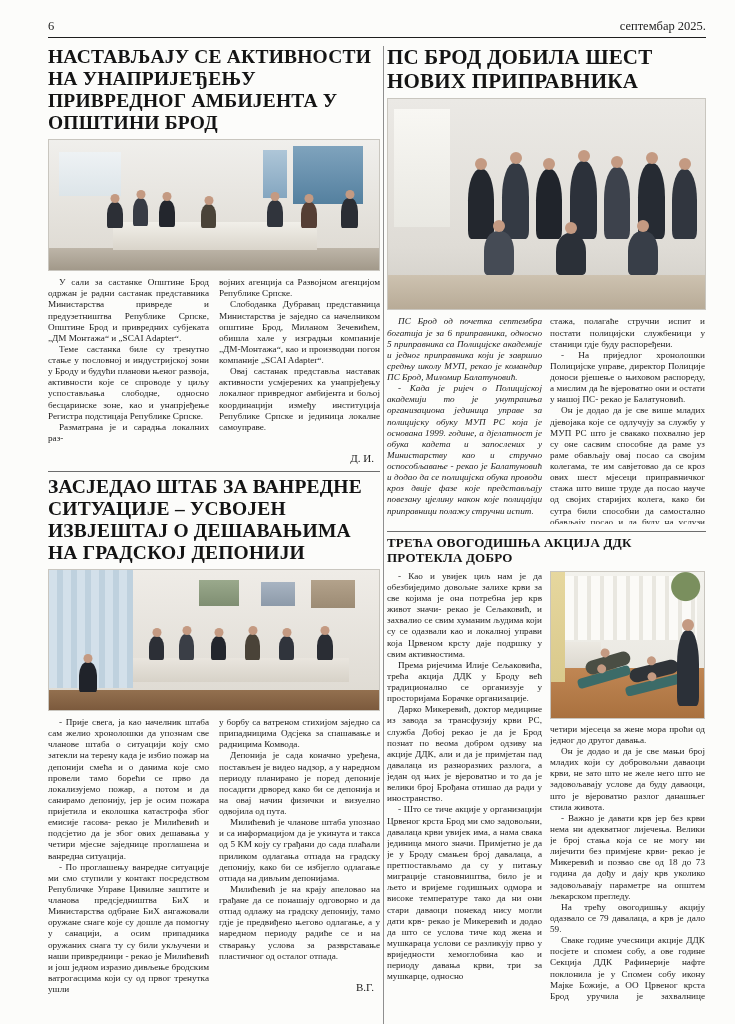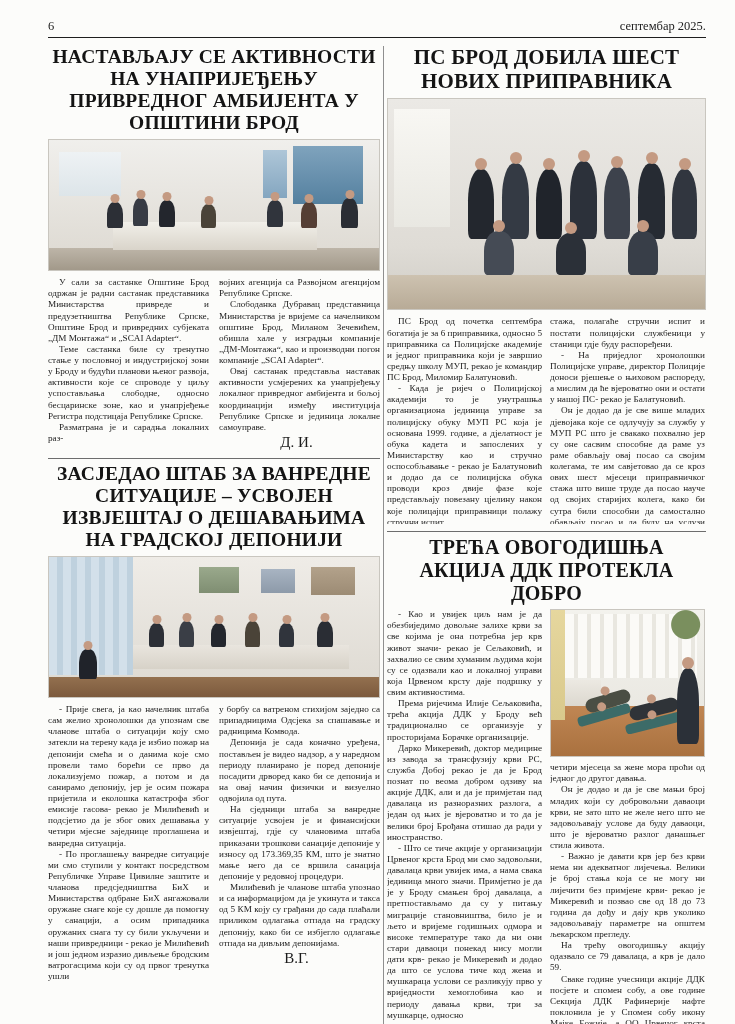--- a/index.html
+++ b/index.html
@@ -6,31 +6,31 @@
   body{width:735px;height:1024px;background:#fbfbf8;font-family:"Liberation Serif",serif;color:#1b1b1b;}
   .page{position:relative;width:735px;height:1024px;overflow:hidden;background:#fcfcfa;}
   .pagehead{position:absolute;top:19px;left:48px;right:29px;display:flex;justify-content:space-between;align-items:flex-end;font-size:12.5px;color:#222;}
   .toprule{position:absolute;top:37px;left:48px;right:29px;border-top:1.7px solid #1e1e1e;}
   .content{position:absolute;top:43px;left:48px;right:29px;display:flex;align-items:stretch;}
   .group-left{width:332px;flex:none;}
   .group-right{flex:1;min-width:0;}
   .vdiv{width:1px;background:#8f8f8f;margin:3px 3px 8px 3px;flex:none;}
   .hdiv{border-top:1px solid #6d6d6d;margin:7px 0 4px;}
 
-  .hl{font-weight:bold;text-align:center;font-size:19.5px;line-height:1.13;margin:3px 0 5px;color:#141414;letter-spacing:.2px;}
+  .hl{font-weight:bold;font-size:19.5px;line-height:1.13;margin:3px 0 5px;color:#141414;letter-spacing:.2px;}
   .hl-police{font-size:21px;}
-  .hl-ddk{font-size:20px;}
+  .hl-ddk{font-size:13px;}
 
   .cols{display:flex;gap:10px;}
   .cols-r{gap:8px;}
   .col{width:161px;flex:none;overflow:hidden;}
   .col-r{width:155px;}
   p.bp{margin:0;text-indent:11px;text-align:justify;font-size:9.2px;line-height:1.21;}
   p.noind{text-indent:0;}
-  .byline{text-align:center;font-size:15px;padding-right:6px;margin-top:1px;}
+  .byline{text-align:right;font-size:11px;padding-right:6px;margin-top:19px;}
 
   .photo{position:relative;overflow:hidden;margin:2px 0 6px;border:1px solid #c9c6bf;}
   .fg{position:absolute;border-radius:45% 45% 12% 12%;}
   .fg::before{content:"";position:absolute;top:-8px;left:50%;transform:translateX(-50%);width:9px;height:9px;border-radius:50%;background:#c49a82;}
   .fg.big::before{width:12px;height:12px;top:-11px;}
 
   .photo-econ{height:130px;background:
     linear-gradient(#7fa3bd,#54809f) 244px 6px / 70px 58px no-repeat,
     linear-gradient(#aec6d8,#84a6c0) 214px 10px / 24px 48px no-repeat,
     linear-gradient(#eef2f4,#dde5e9) 10px 12px / 62px 44px no-repeat,
@@ -85,21 +85,21 @@
           <i class="fg" style="left:292px;top:58px;width:17px;height:30px;background:#2a2d34;"></i>
         </div>
         <div class="cols">
           <div class="col">
             <p class="bp">У сали за састанке Општине Брод одржан је радни састанак представника Министарства привреде и предузетништва Републике Српске, Општине Брод и привредних субјеката „ДМ Монтажа“ и „SCAI Adapter“.</p>
             <p class="bp">Теме састанка биле су тренутно стање у пословној и индустријској зони у Броду и будући планови њеног развоја, активности које се спроводе у циљу успостављања слободне, односно бесцаринске зоне, као и унапрјеђење Регистра подстицаја Републике Српске.</p>
             <p class="bp">Разматрана је и сарадња локалних раз-</p>
           </div>
           <div class="col">
             <p class="bp noind">војних агенција са Развојном агенцијом Републике Српске.</p>
-            <p class="bp">Слободанка Дубравац представница Министарства је вријеме са начелником општине Брод, Миланом Зечевићем, обишла хале у изградњи компаније „ДМ-Монтажа“, као и производни погон компаније „SCAI Adapter“.</p>
+            <p class="bp">Слободанка Дубравац представница Министарства је заједно са начелником општине Брод, Миланом Зечевићем, обишла хале у изградњи компаније „ДМ-Монтажа“, као и производни погон компаније „SCAI Adapter“.</p>
             <p class="bp">Овај састанак представља наставак активности усмјерених ка унапрјеђењу локалног привредног амбијента и бољој координацији између институција Републике Српске и јединица локалне самоуправе.</p>
             <div class="byline">Д. И.</div>
           </div>
         </div>
       </article>
 
       <div class="hdiv"></div>
 
       <article>
         <h1 class="hl">ЗАСЈЕДАО ШТАБ ЗА ВАНРЕДНЕ СИТУАЦИЈЕ – УСВОЈЕН ИЗВЈЕШТАЈ О ДЕШАВАЊИМА НА ГРАДСКОЈ ДЕПОНИЈИ</h1>
@@ -113,22 +113,22 @@
           <i class="fg" style="left:30px;top:92px;width:18px;height:30px;background:#20232a;"></i>
         </div>
         <div class="cols">
           <div class="col" style="height:346px;">
             <p class="bp">- Прије свега, ја као начелник штаба сам желио хронолошки да упознам све чланове штаба о ситуацији коју смо затекли на терену када је избио пожар на депонији смећа и о данима које смо провели тамо борећи се прво да локализујемо пожар, а потом и да санирамо депонију, јер је осим пожара пријетила и еколошка катастрофа због емисије гасова- рекао је Милићевић и подсјетио да је због ових дешавања у четири мјесне заједнице проглашена и ванредна ситуација.</p>
             <p class="bp">- По проглашењу ванредне ситуације ми смо ступили у контакт посредством Републичке Управе Цивилне заштите и чланова предсједништва БиХ и Министарства одбране БиХ ангажовали оружане снаге које су дошле да помогну у санацији, а осим припадника оружаних снага ту су били укључени и наши привредници - рекао је Милићевић и још једном изразио дивљење бродским ватрогасцима који су од првог тренутка ушли</p>
           </div>
           <div class="col" style="height:346px;">
             <p class="bp noind">у борбу са ватреном стихијом заједно са припадницима Одсјека за спашавање и радницима Комвода.</p>
             <p class="bp">Депонија је сада коначно уређена, постављен је видео надзор, а у наредном периоду планирано је поред депоније посадити дрворед како би се депонија и на овај начин физички и визуелно одвојила од пута.</p>
-            <p class="bp">На сједници штаба за ванредне ситуације усвојен је и финансијски извјештај, гдје су члановима штаба приказани трошкови санације депоније у износу од 173.369,35 КМ, што је знатно мање него да се вршила санација депоније у редовној процедури.</p>
             <p class="bp">Милићевић је чланове штаба упознао и са информацијом да је укинута и такса од 5 КМ коју су грађани до сада плаћали приликом одлагања отпада на градску депонију, како би се избјегло одлагање отпада на дивљим депонијама.</p>
+            <p class="bp">Милићевић је на крају апеловао на грађане да се понашају одговорно и да отпад одлажу на градску депонију, тамо гдје је предвиђено његово одлагање, а у наредном периоду радиће се и на стварању услова за разврставање пластичног од осталог отпада.</p>
             <div class="byline">В.Г.</div>
           </div>
         </div>
       </article>
     </div>
 
     <div class="vdiv"></div>
 
     <div class="group-right">
 
@@ -140,21 +140,21 @@
           <i class="fg big" style="left:148px;top:70px;width:26px;height:70px;background:#20242b;"></i>
           <i class="fg big" style="left:182px;top:62px;width:27px;height:78px;background:#2c313a;"></i>
           <i class="fg big" style="left:216px;top:68px;width:26px;height:72px;background:#3d424c;"></i>
           <i class="fg big" style="left:250px;top:64px;width:27px;height:76px;background:#262b33;"></i>
           <i class="fg big" style="left:284px;top:70px;width:25px;height:70px;background:#31363f;"></i>
           <i class="fg big" style="left:96px;top:132px;width:30px;height:44px;background:#454b55;"></i>
           <i class="fg big" style="left:168px;top:134px;width:30px;height:42px;background:#2b3038;"></i>
           <i class="fg big" style="left:240px;top:132px;width:30px;height:44px;background:#383e48;"></i>
         </div>
         <div class="cols cols-r">
-          <div class="col col-r" style="height:208px;">
+          <div class="col col-r" style="height:208px;font-style:italic;">
             <p class="bp">ПС Брод од почетка септембра богатија је за 6 приправника, односно 5 приправника са Полицијске академије и једног приправника који је завршио средњу школу МУП, рекао је командир ПС Брод, Миломир Балатуновић.</p>
             <p class="bp">- Када је ријеч о Полицијској академији то је унутрашња организациона јединица управе за полицијску обуку МУП РС која је основана 1999. године, а дјелатност је обука кадета и запослених у Министарству као и стручно оспособљавање - рекао је Балатуновић и додао да се полицијска обука проводи кроз двије фазе које представљају повезану цјелину након које полицајци приправници полажу стручни испит.</p>
 
           </div>
           <div class="col col-r" style="height:208px;">
             <p class="bp noind">стажа, полагаће стручни испит и постати полицијски службеници у станици гдје буду распоређени.</p>
             <p class="bp">- На приједлог хронолошки Полицијске управе, директор Полиције доноси рјешење о њиховом распореду, а мислим да ће вјероватно они и остати у нашој ПС- рекао је Балатуновић.</p>
             <p class="bp">Он је додао да је све више младих дјевојака које се одлучују за службу у МУП РС што је свакако похвално јер су оне сасвим способне да раме уз раме обављају овај посао са својим колегама, те им савјетовао да се кроз ових шест мјесеци приправничког стажа што више труде да посао науче од својих старијих колега, како би сутра били способни да самостално обављају посао и да буду на услузи својим гра-</p>
           </div>
         </div>

